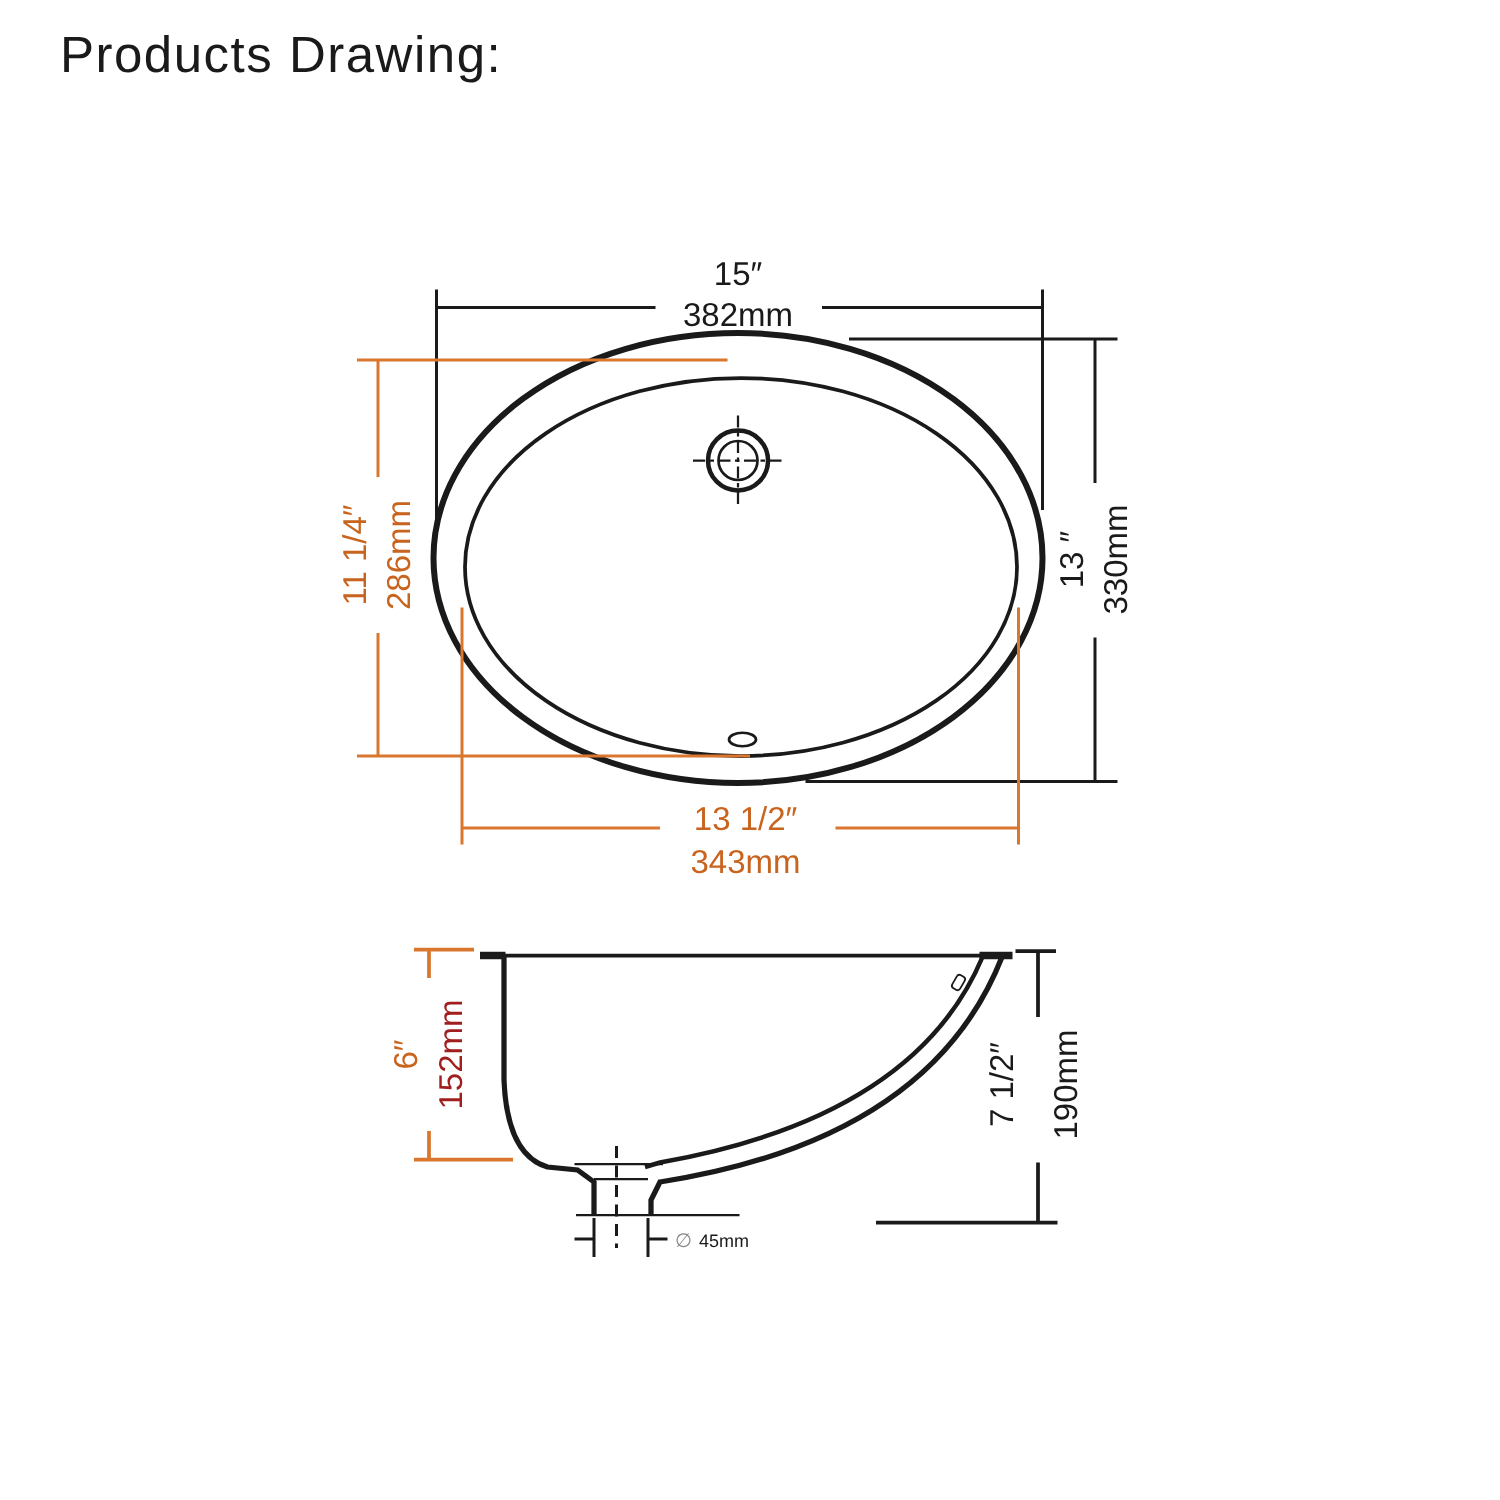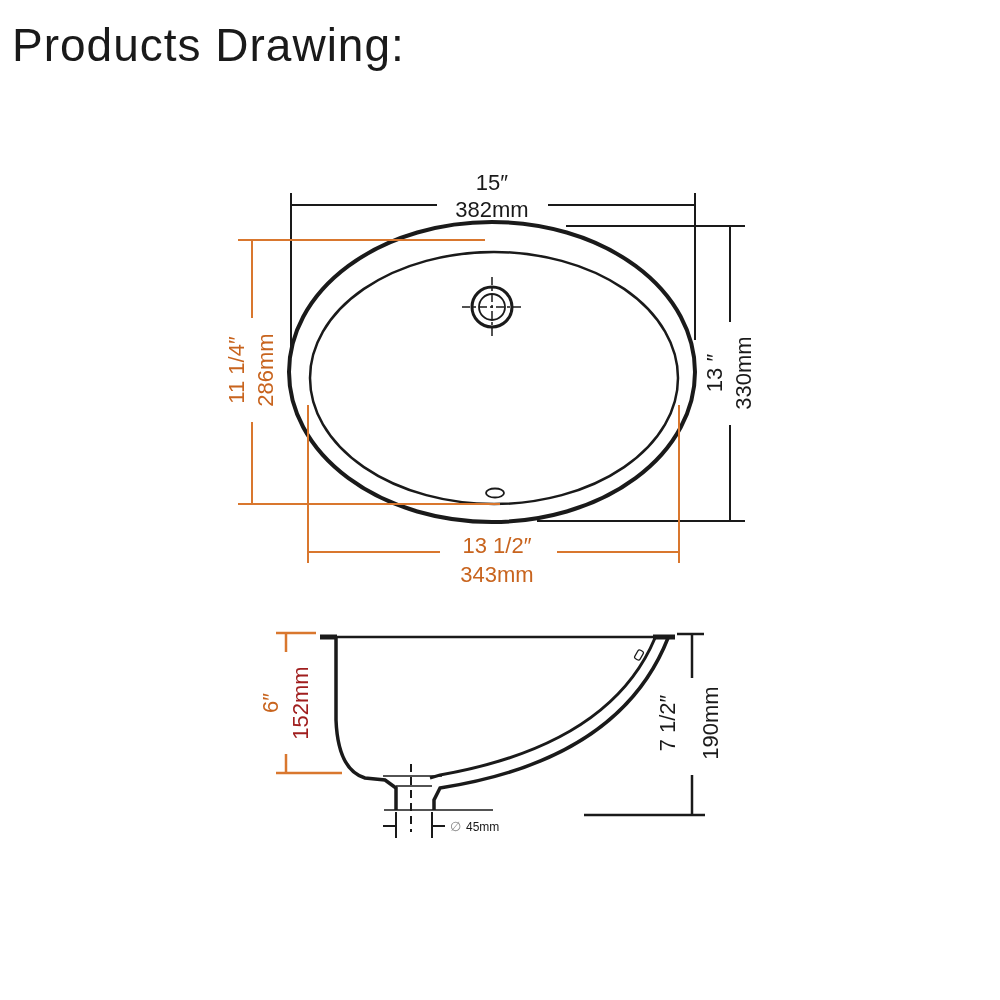--- a/index.html
+++ b/index.html
@@ -1,17 +1,17 @@
 <!DOCTYPE html>
 <html><head>
 <meta charset="utf-8">
 <style>
   html, body { margin: 0; padding: 0; background: #ffffff; }
   body { width: 1000px; height: 1000px; position: relative; overflow: hidden; font-family: "Liberation Sans", sans-serif; }
-  .title { position: absolute; left: 12px; top: 18px; font-size: 46px; color: #1a1a1a; letter-spacing: 1px; font-family: "Liberation Sans", sans-serif; }
+  .title { position: absolute; left: 40px; top: 18px; font-size: 34px; color: #1a1a1a; letter-spacing: 1px; font-family: "Liberation Sans", sans-serif; }
   svg { position: absolute; left: 0; top: 0; }
   svg text { font-family: "Liberation Sans", sans-serif; }
   .dim-black { fill: #1a1a1a; }
   .dim-orange { fill: #c8641e; }
   .dim-red { fill: #a01e1e; }
 </style>
 </head>
 <body>
 
 <div class="title">Products Drawing:</div>

